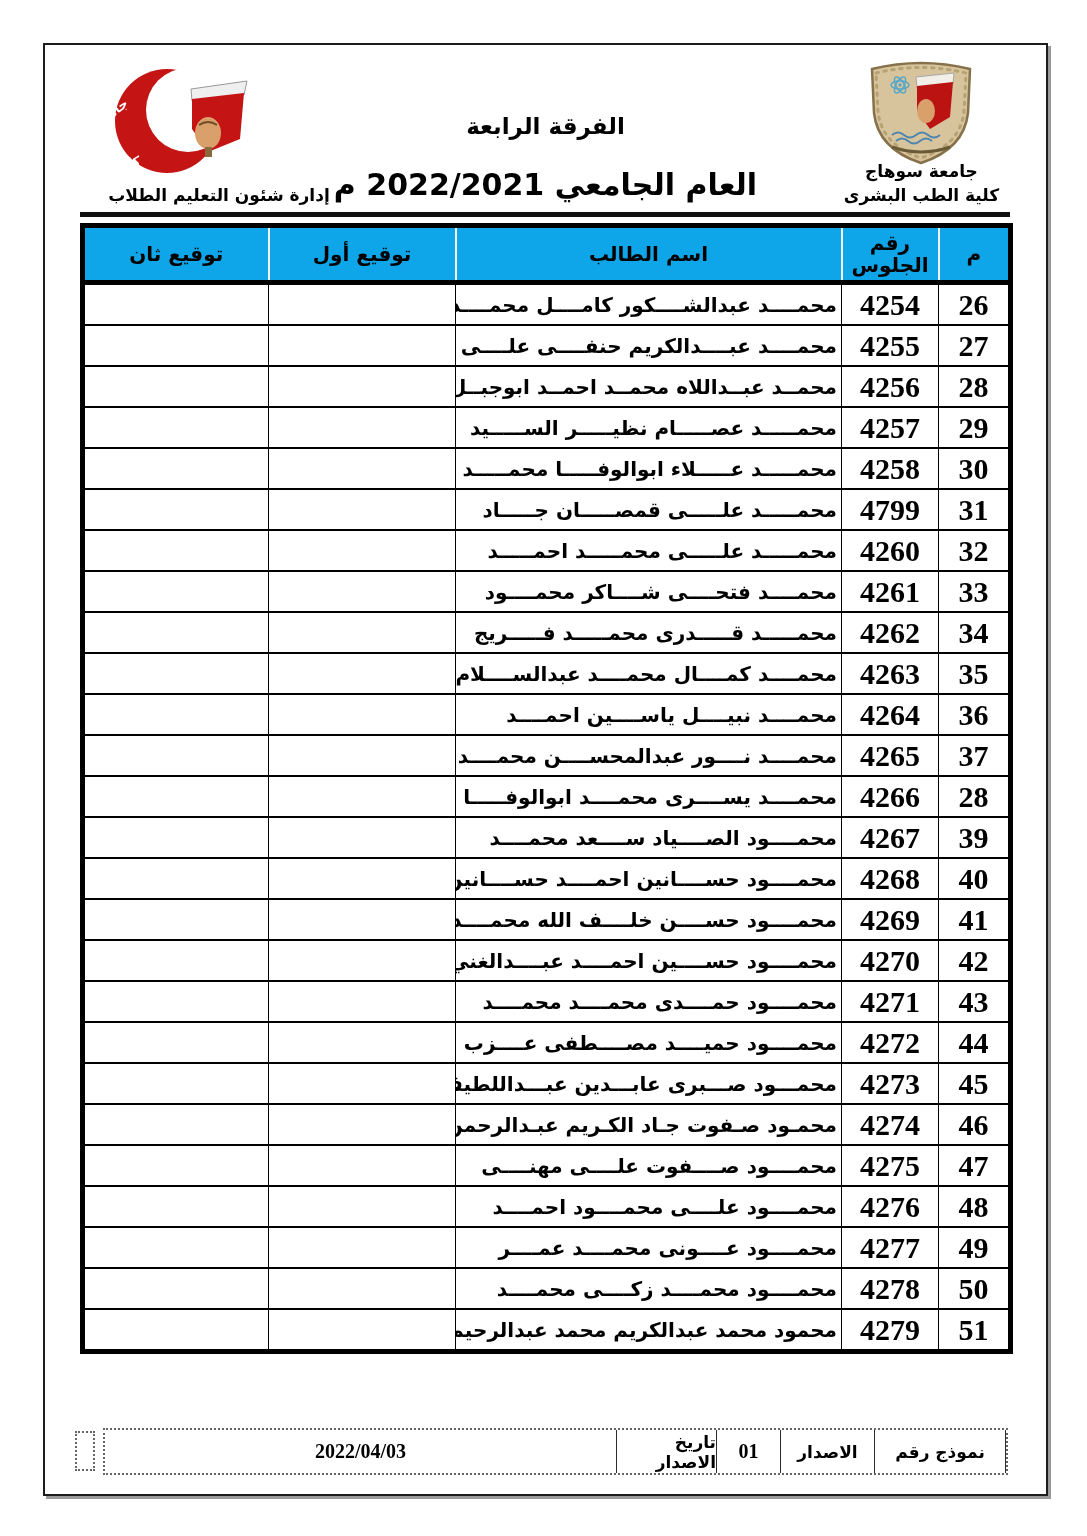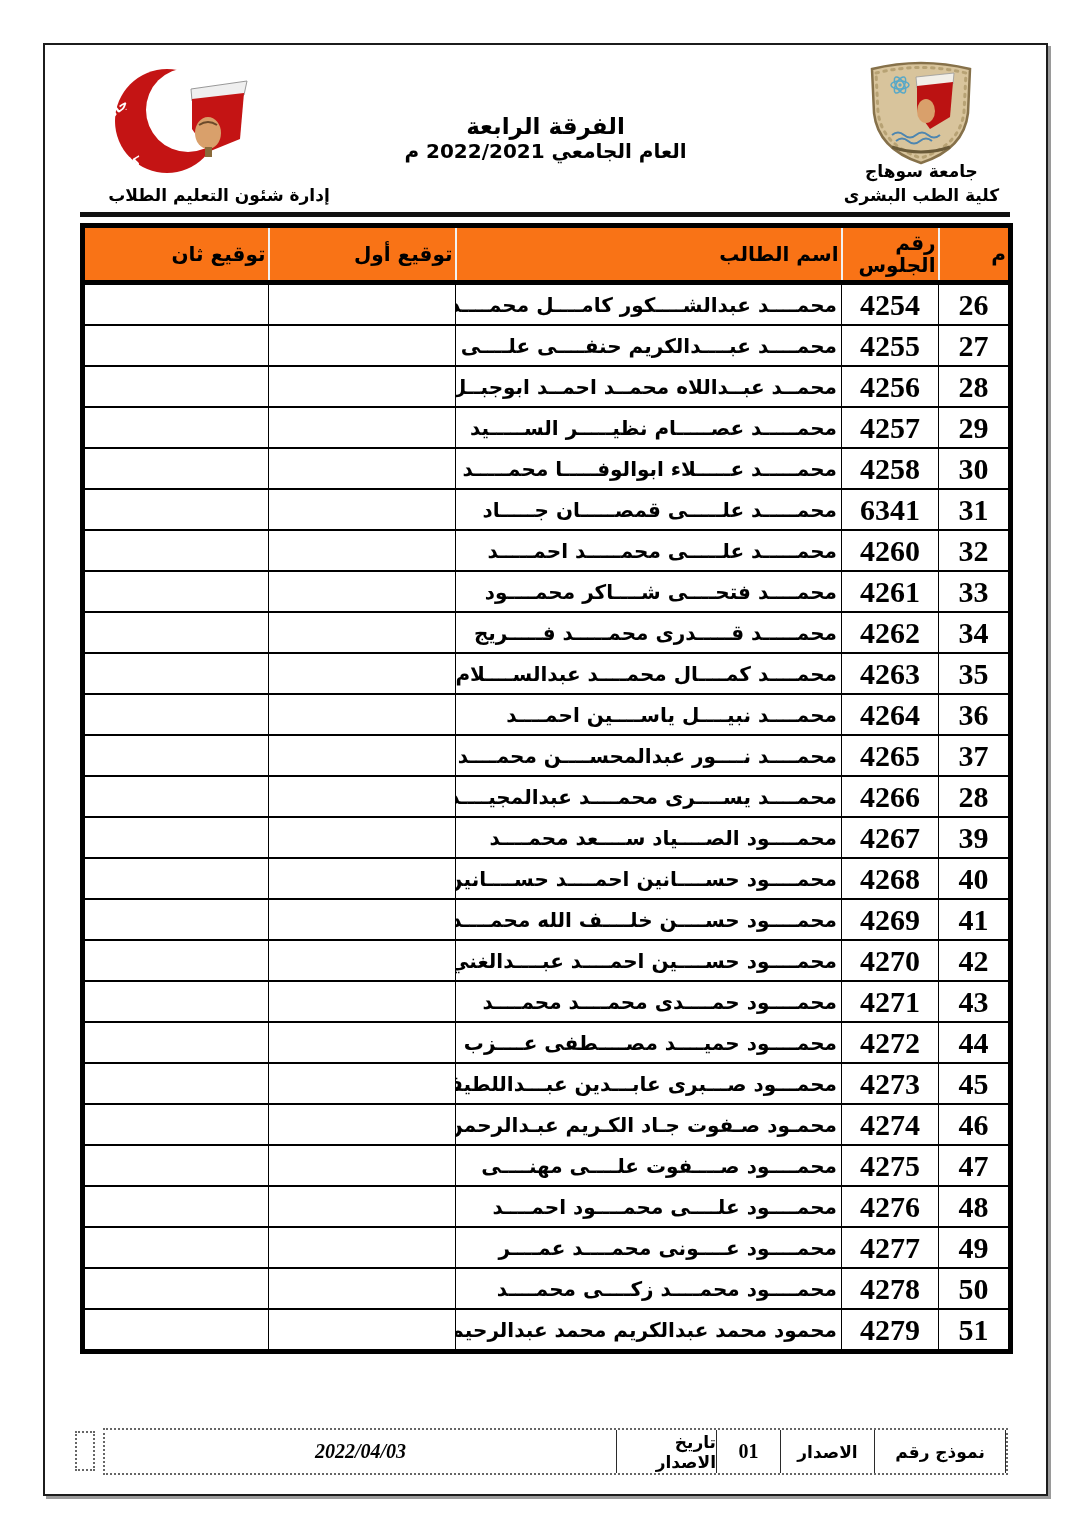--- a/index.html
+++ b/index.html
@@ -7,32 +7,32 @@
        font-family:"DejaVu Sans",sans-serif;color:#000;}
   .page{position:absolute;left:43px;top:43px;width:1001px;height:1449px;
         border:2px solid #1c1c1c;box-shadow:3px 3px 0 #9a9a9a;background:#fff;}
 
   
   .crescent-logo{position:absolute;left:50px;top:14px;width:178px;height:122px;}
   .dept-label{position:absolute;left:44px;top:140px;width:260px;text-align:center;
               font-size:17px;font-weight:bold;direction:rtl;}
   .main-title{position:absolute;left:0;right:0;top:68px;text-align:center;direction:rtl;}
   .title-line1{font-size:23px;font-weight:bold;}
-  .title-line2{font-size:20px;font-weight:bold;margin-top:0;}
+  .title-line2{font-size:30px;font-weight:bold;margin-top:28px;}
   .shield-logo{position:absolute;right:66px;top:10px;width:118px;height:112px;}
   .org-text{position:absolute;right:22px;top:115px;width:205px;text-align:center;
             font-size:17px;font-weight:bold;direction:rtl;line-height:1.4;}
   .separator{position:absolute;left:35px;top:167px;width:930px;height:5px;background:#111;}
 
   
   table.roster{position:absolute;left:35px;top:178px;width:928px;border-collapse:collapse;
                direction:rtl;table-layout:fixed;border:5px solid #000;}
-  table.roster th{background:#f97316;height:50px;font-size:20px;font-weight:bold;
+  table.roster th{background:#0ea5e9;height:50px;font-size:20px;font-weight:bold;
                   border-left:2px solid #f2f2f2;border-right:2px solid #f2f2f2;
-                  border-bottom:5px solid #000;padding:1px 2px;line-height:1.12;text-align:right;}
+                  border-bottom:5px solid #000;padding:1px 2px;line-height:1.12;}
   table.roster td{height:39px;border:1.5px solid #000;border-top-width:2px;border-bottom-width:2px;
                   padding:0 4px;overflow:hidden;white-space:nowrap;}
   td.c-no,td.c-seat{text-align:center;font-family:"Liberation Serif",serif;
                     font-size:30px;font-weight:bold;}
   td.c-name{text-align:right;font-size:20px;font-weight:bold;padding-right:9px;}
   td.c-sig{background:#fff;}
 
   
   .footer-main{position:absolute;left:58px;top:1383px;width:905px;height:47px;
                border:2px dotted #666;box-sizing:border-box;display:flex;direction:rtl;
@@ -40,21 +40,21 @@
   .fcell{display:flex;align-items:center;justify-content:center;font-size:17px;
          font-weight:bold;border-left:1.6px solid #2b2b2b;box-sizing:border-box;}
   .fcell:last-child{border-left:none;}
   .f-label{direction:rtl;}
   .f-serif{font-family:"Liberation Serif",serif;font-size:20px;direction:ltr;}
   .w-form{width:132px;border-right:1.6px solid #2b2b2b;}
   .w-code{width:292px;}
   .w-ver{width:94px;}
   .w-vval{width:64px;}
   .w-dlab{width:100px;padding-left:32px;}
-  .w-date{flex:1;font-style:italic;}
+  .w-date{flex:1;}
   .footer-tiny{position:absolute;left:30px;top:1386px;width:20px;height:40px;
                border:2px dotted #666;box-sizing:border-box;background:#fff;}
 </style>
 </head>
 <body>
 
 <div class="page">
 
   <svg class="crescent-logo" viewBox="0 0 178 122" xmlns="http://www.w3.org/2000/svg">
     <circle cx="72" cy="62" r="52" fill="#c41414"></circle>
@@ -147,21 +147,21 @@
     </tr>
         <tr>
       <td class="c-no">30</td>
       <td class="c-seat">4258</td>
       <td class="c-name">محمـــــد عـــــلاء ابوالوفـــــا محمـــــد</td>
       <td class="c-sig"></td>
       <td class="c-sig"></td>
     </tr>
         <tr>
       <td class="c-no">31</td>
-      <td class="c-seat">6341</td>
+      <td class="c-seat">4799</td>
       <td class="c-name">محمـــــد علـــــى قمصـــــان جـــــاد</td>
       <td class="c-sig"></td>
       <td class="c-sig"></td>
     </tr>
         <tr>
       <td class="c-no">32</td>
       <td class="c-seat">4260</td>
       <td class="c-name">محمـــــد علـــــى محمـــــد احمـــــد</td>
       <td class="c-sig"></td>
       <td class="c-sig"></td>
@@ -197,21 +197,21 @@
         <tr>
       <td class="c-no">37</td>
       <td class="c-seat">4265</td>
       <td class="c-name">محمــــد نــــور عبدالمحســــن محمــــد</td>
       <td class="c-sig"></td>
       <td class="c-sig"></td>
     </tr>
         <tr>
       <td class="c-no">28</td>
       <td class="c-seat">4266</td>
-      <td class="c-name">محمــــد يســــرى محمــــد عبدالمجيــــد</td>
+      <td class="c-name">محمــــد يســــرى محمــــد ابوالوفـــــا</td>
       <td class="c-sig"></td>
       <td class="c-sig"></td>
     </tr>
         <tr>
       <td class="c-no">39</td>
       <td class="c-seat">4267</td>
       <td class="c-name">محمــــود الصــــياد ســــعد محمــــد</td>
       <td class="c-sig"></td>
       <td class="c-sig"></td>
     </tr>

